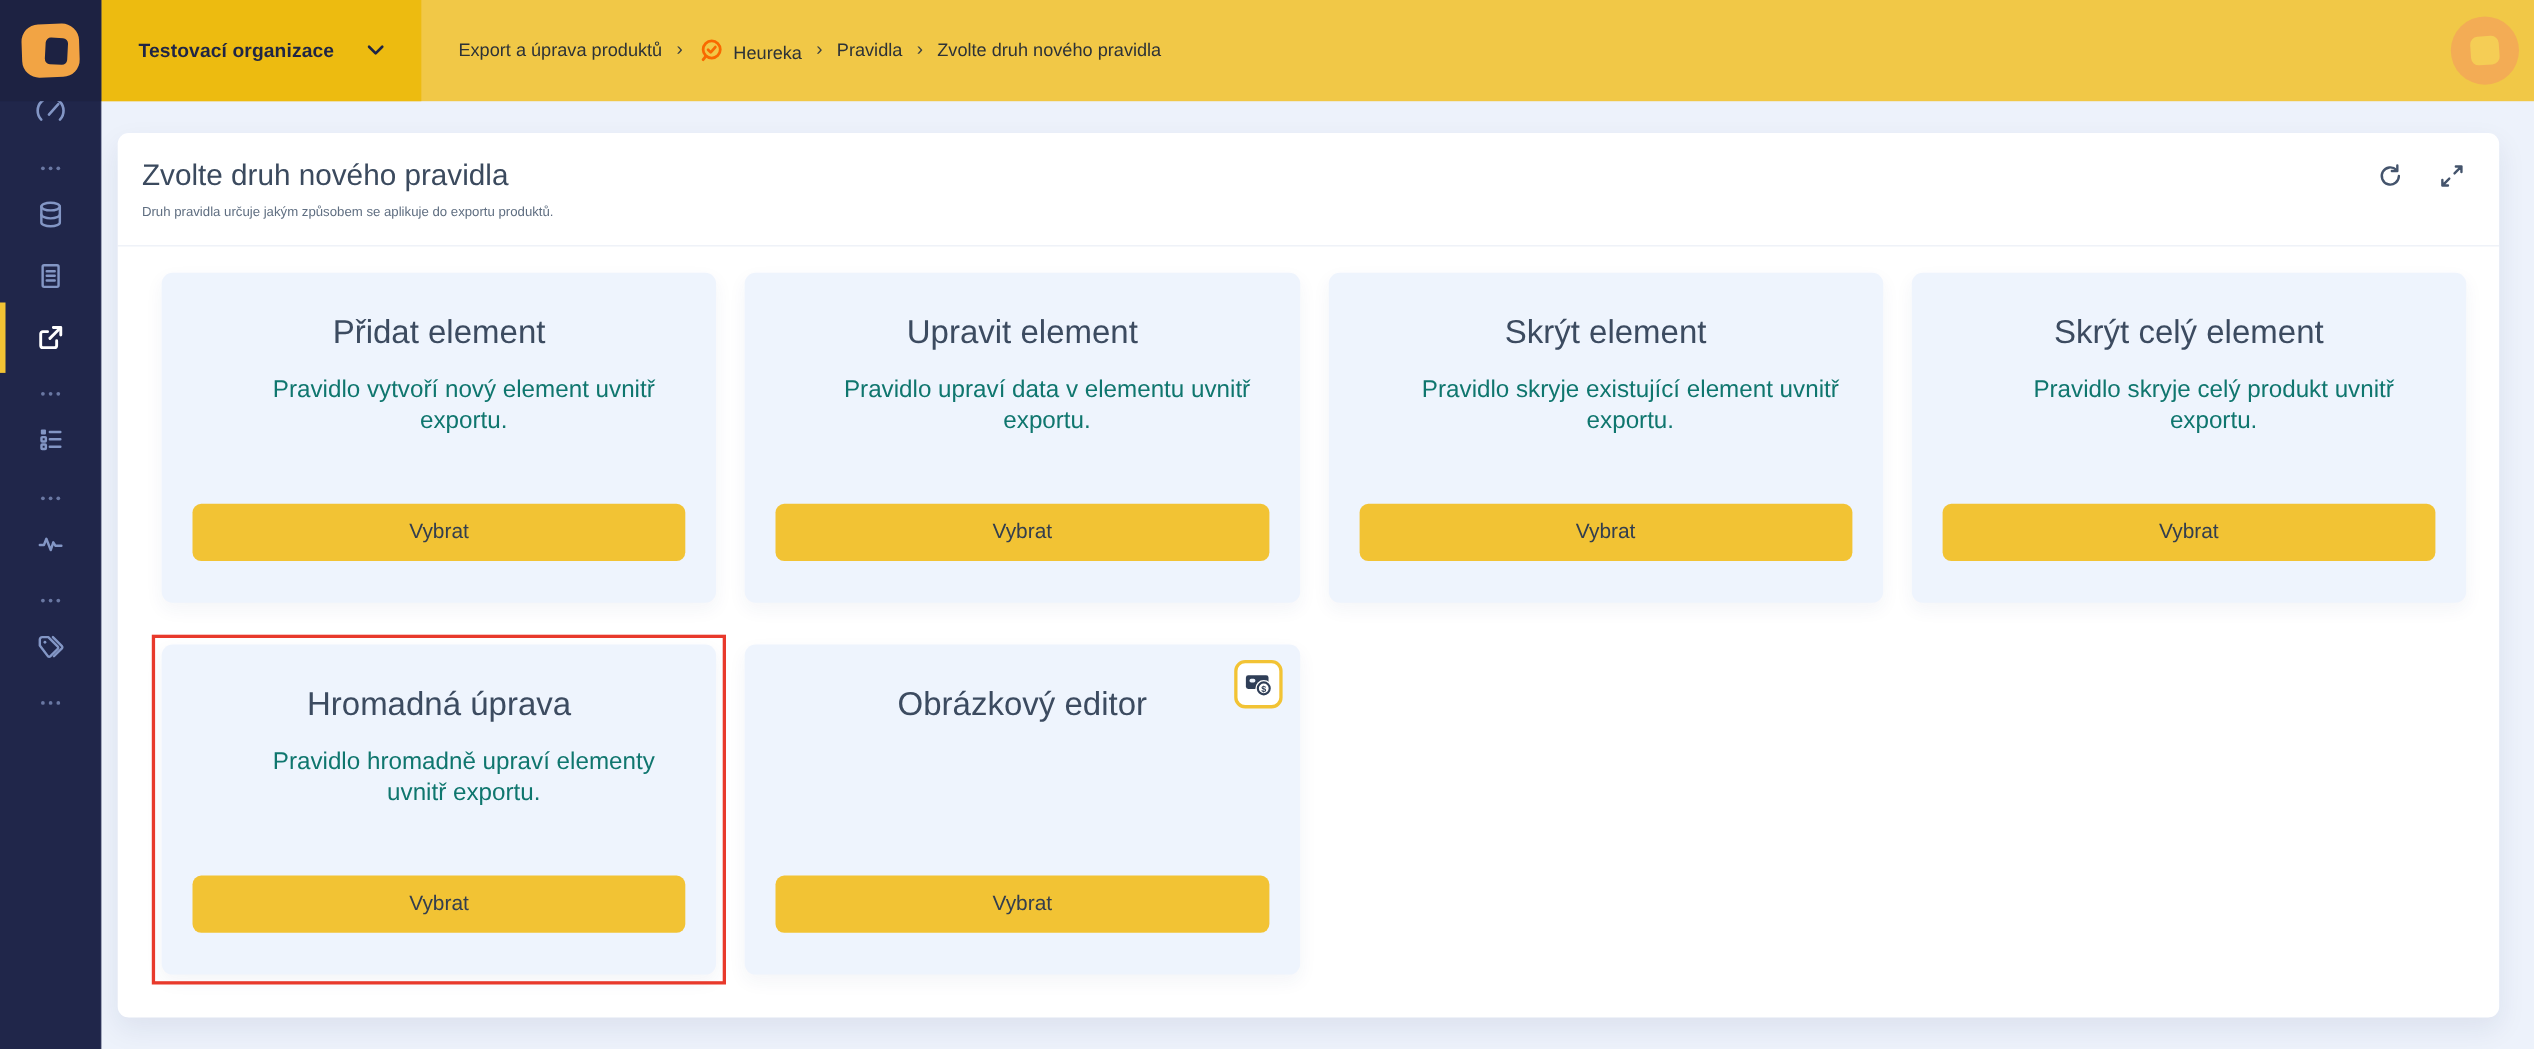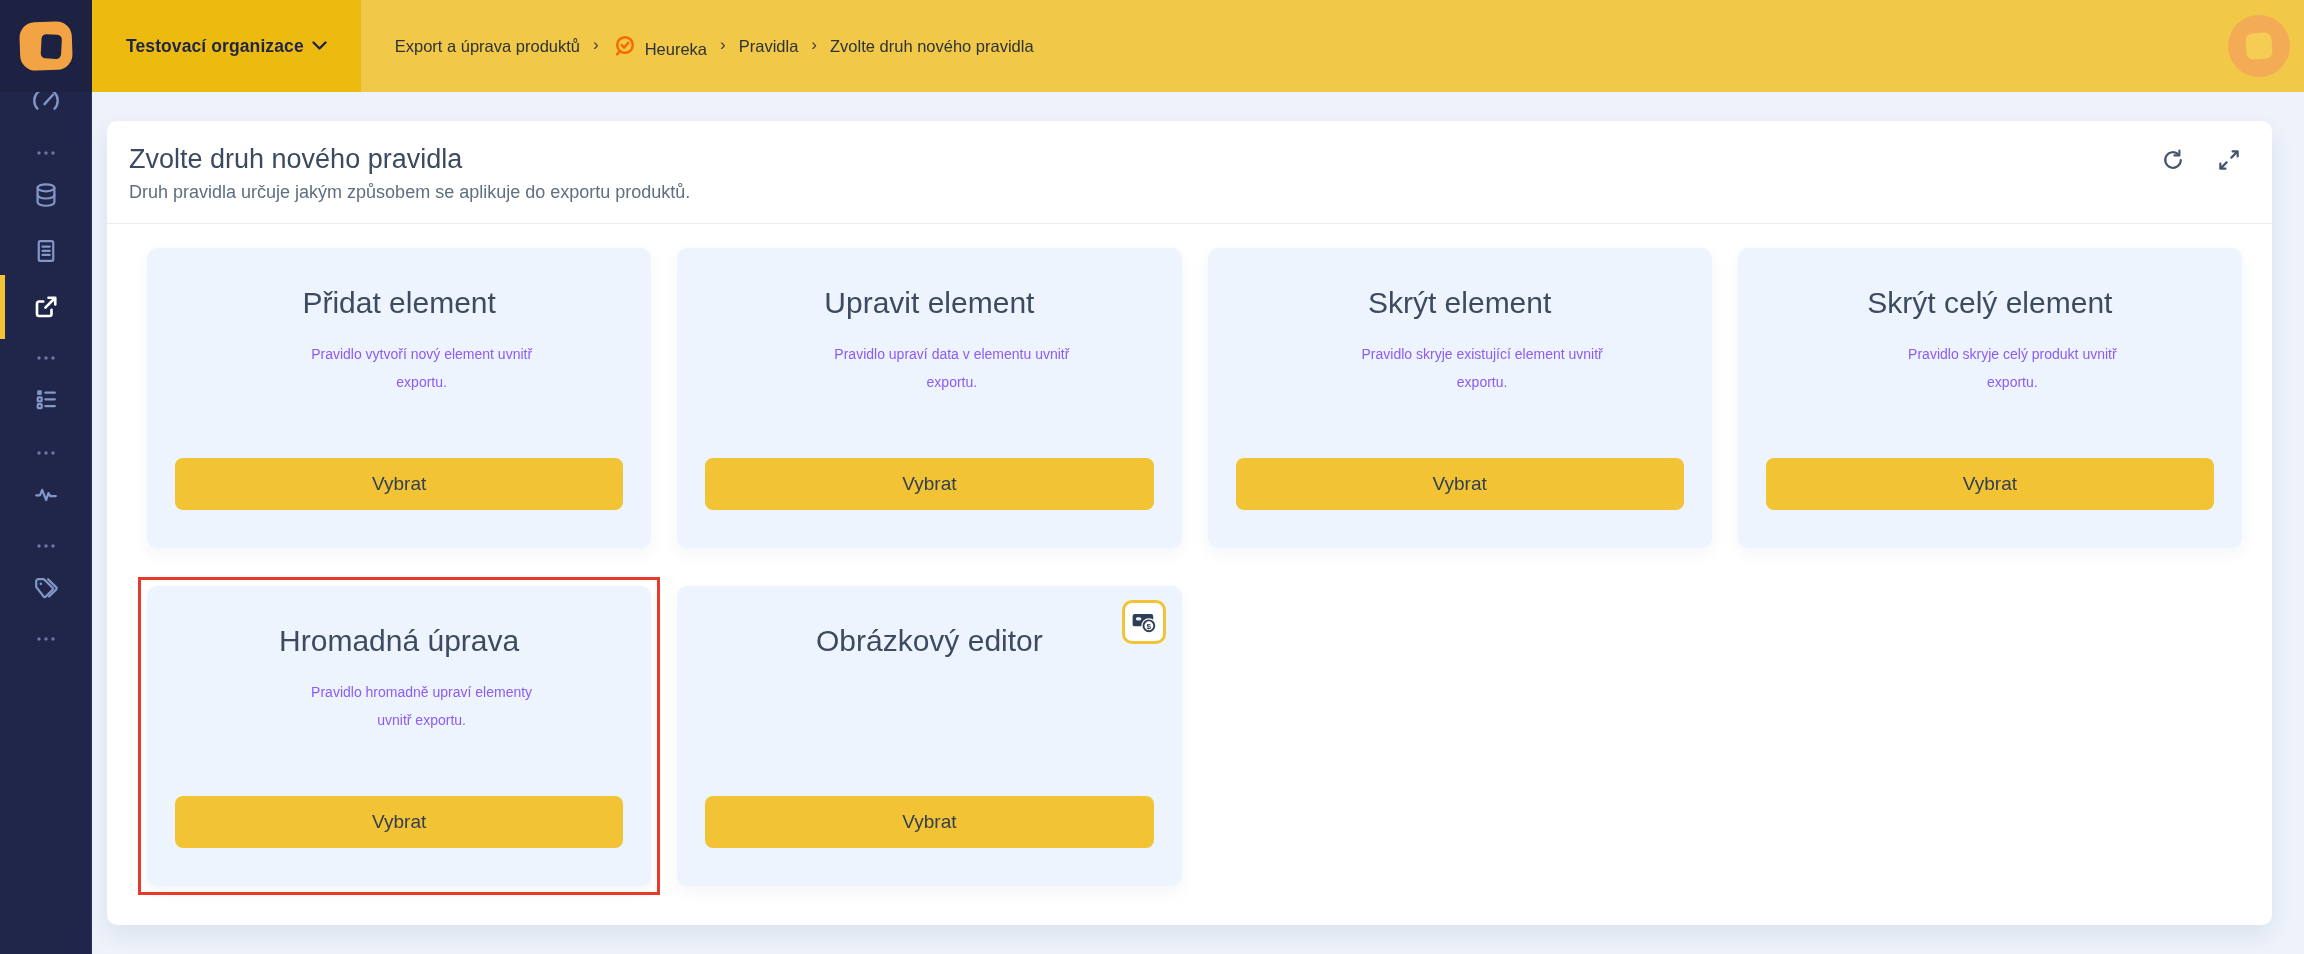--- a/index.html
+++ b/index.html
@@ -49,21 +49,21 @@
 
   
   .topbar{
     position:absolute;left:92px;top:0;right:0;height:92px;
     background:var(--header-yellow);
     display:flex;align-items:center;
     z-index:4;
   }
   .org-switcher{
     height:92px;background:var(--org-yellow);
-    display:flex;align-items:center;gap:8px;
+    display:flex;align-items:center;gap:30px;
     padding:0 34px;
   }
   .org-name{
     font-size:17.5px;font-weight:700;color:#1f2545;letter-spacing:.1px;
     white-space:nowrap;
   }
   .org-caret svg{display:block;}
   .breadcrumb{
     display:flex;align-items:center;gap:13px;margin-left:34px;
     font-size:16.5px;color:#2d3237;white-space:nowrap;
@@ -90,21 +90,21 @@
   }
   .panel-header{
     position:relative;
     padding:22px 30px 20px 22px;
     border-bottom:1px solid #e9edf5;
   }
   .panel-header h1{
     font-size:27px;font-weight:400;color:#3b4a5e;line-height:32px;
   }
   .panel-subtitle{
-    margin-top:6px;font-size:18px;color:#5f6e81;line-height:22px;
+    margin-top:6px;font-size:12px;color:#5f6e81;line-height:22px;
   }
   .panel-actions{
     position:absolute;top:26px;right:30px;
     display:flex;gap:30px;align-items:center;color:#44546c;
   }
   .icon-btn{background:none;border:none;color:inherit;padding:0;line-height:0;}
   .icon-btn svg{display:block;}
 
   
   .card-grid{
@@ -122,21 +122,21 @@
     padding:40px 28px 38px;
     box-shadow:0 6px 16px rgba(40,60,120,.05);
   }
   .option-card.highlighted::after{
     content:"";position:absolute;inset:-9px;
     border:3px solid var(--highlight-red);
     pointer-events:none;
   }
   .card-title{font-size:30px;font-weight:400;color:#3c4b60;line-height:30px;}
   .card-desc{
-    margin-top:22px;font-size:14px;color:#8b5cf6;line-height:28px;
+    margin-top:22px;font-size:22px;color:#0f766e;line-height:28px;
     white-space:pre-line;
     margin-left:45px;
   }
   .select-btn{
     margin-top:auto;width:100%;height:52px;
     background:var(--accent-yellow);border:none;border-radius:8px;
     font-family:inherit;font-size:19px;color:#333e4e;
   }
   .badge{
     position:absolute;top:14px;right:16px;

